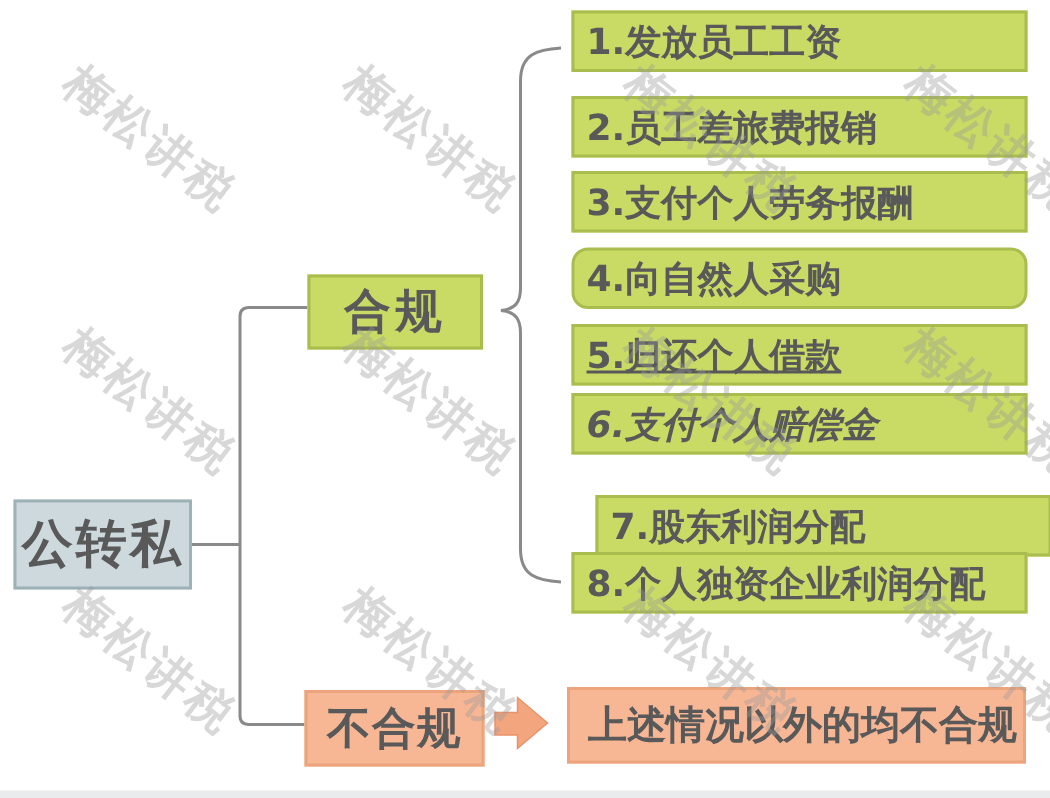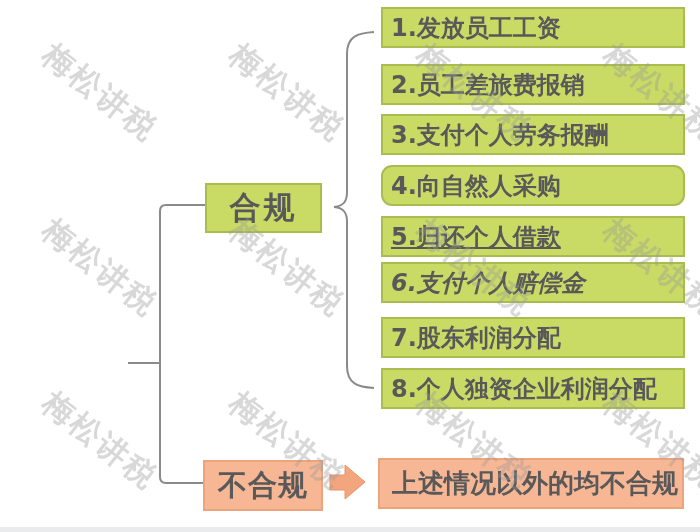--- a/index.html
+++ b/index.html
@@ -60,35 +60,36 @@
 
     <path class="wire" d="M 205 205 L 166 205 Q 160 205 160 211 L 160 477 Q 160 483 166 483 L 203 483"></path>
 
     <path class="wire" d="M 128 363 L 160 363"></path>
 
     <path class="wire" d="M 374 32 C 358 33 347 36 347 54 L 347 192 C 347 201 344 206 334 207 C 344 208 347 213 347 222 L 347 366 C 347 384 358 387 374 388"></path>
 
     <polygon class="arrow-shape" points="330,475 345,475 345,465 365,482 345,499 345,490 330,490"></polygon>
   </svg>
 
+  <div id="root-node" class="node bluegray">公转私</div>
 
   <div id="noncompliant-node" class="node salmon">不合规</div>
 
   <div id="compliant-node" class="node green">合规</div>
 
   <div id="result-node" class="node salmon">上述情况以外的均不合规</div>
 
   <div id="items">
       <div class="list-item" style="top: 7px;">1.发放员工工资</div>
       <div class="list-item" style="top: 64px;">2.员工差旅费报销</div>
       <div class="list-item" style="top: 114px;">3.支付个人劳务报酬</div>
       <div class="list-item" style="top: 165px; border-radius: 11px;">4.向自然人采购</div>
       <div class="list-item" style="top: 216px; text-decoration: underline;">5.归还个人借款</div>
       <div class="list-item" style="top: 262px; font-style: italic;">6.支付个人赔偿金</div>
-      <div class="list-item" style="top: 317px;">7.股东利润分配</div>
+      <div class="list-item" style="top: 330px; margin-left: 16px;">7.股东利润分配</div>
       <div class="list-item" style="top: 368px;">8.个人独资企业利润分配</div>
     </div>
 
   <div id="watermarks">
       <div class="wm" style="left: 100px; top: 93px;">梅松讲税</div>
       <div class="wm" style="left: 287px; top: 93px;">梅松讲税</div>
       <div class="wm" style="left: 474px; top: 93px;">梅松讲税</div>
       <div class="wm" style="left: 661px; top: 93px;">梅松讲税</div>
       <div class="wm" style="left: 100px; top: 268px;">梅松讲税</div>
       <div class="wm" style="left: 287px; top: 268px;">梅松讲税</div>

